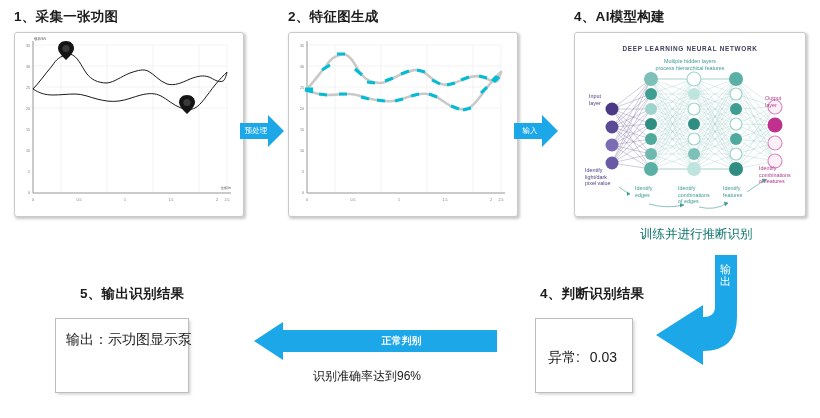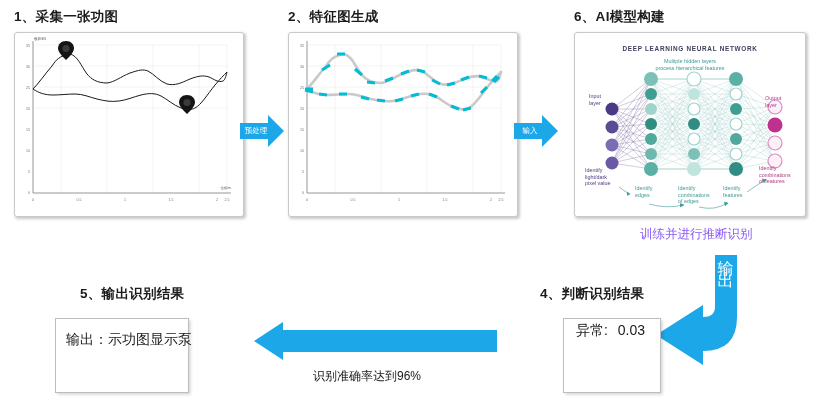--- a/index.html
+++ b/index.html
@@ -29,29 +29,29 @@
       font-size:7.5px;color:#ffffff;line-height:12px;white-space:nowrap;}
 
   .arrow-left{position:absolute;}
   .arrow-left .body{position:absolute;left:28px;top:8px;width:215px;height:22px;background:#1BA7E8;}
   .arrow-left .head{position:absolute;left:0;top:0;width:0;height:0;
       border-top:19px solid transparent;border-bottom:19px solid transparent;border-right:29px solid #1BA7E8;}
   .arrow-left .lbl{position:absolute;left:60px;top:12px;width:175px;text-align:center;
       font-size:10px;color:#ffffff;white-space:nowrap;font-weight:600;}
 
   .elbow{position:absolute;}
-  .elbow .lbl{position:absolute;left:0;top:16px;width:22px;text-align:center;font-size:16px;
+  .elbow .lbl{position:absolute;left:0;top:16px;width:22px;text-align:center;font-size:11px;
       color:#ffffff;line-height:12px;letter-spacing:1px;}
 
   
   .resbox{background:#fff;border:1px solid #bdbdbd;box-sizing:border-box;
           box-shadow:1.5px 1.5px 3px rgba(0,0,0,.18);}
   .resline{font-size:14px;color:#1a1a1a;white-space:nowrap;}
 
-  .caption{font-size:12.5px;color:#8b5cf6;white-space:nowrap;}
+  .caption{font-size:12.5px;color:#0f766e;white-space:nowrap;}
   .subcap{font-size:12px;color:#1a1a1a;white-space:nowrap;}
 
   
   .nnwrap{position:relative;width:100%;height:100%;background:#fff;}
   .nn-title{position:absolute;width:100%;text-align:center;top:8px;
             font-size:6.4px;letter-spacing:.7px;color:#3d3d5c;font-weight:600;}
   .nn-sub{position:absolute;width:100%;text-align:center;top:21px;font-size:5.4px;
           color:#3d9b95;line-height:7px;}
   .nn-lab{position:absolute;font-size:5.4px;color:#4a4a6a;line-height:6.6px;}
   .nn-lab.teal{color:#3d9b95;}
@@ -211,21 +211,21 @@
     </svg>
   </div>
 </div>
 
 <div class="arrow-right" style="left:514px;top:115px;width:46px;height:32px;">
   <div class="body"></div>
   <div class="head"></div>
   <div class="lbl">输入</div>
 </div>
 
-<div class="abs step-title" style="left:574px;top:8px;">6、AI模型构建</div>
+<div class="abs step-title" style="left:574px;top:8px;">4、AI模型构建</div>
 
 <div class="abs panel" style="left:574px;top:32px;width:232px;height:185px;padding:4px;">
   <div class="nnwrap">
     <div class="nn-title">DEEP LEARNING NEURAL NETWORK</div>
     <div class="nn-sub">
       <span>Multiple hidden layers</span><br>
       <span>process hierarchical features</span>
     </div>
 
     <svg viewBox="0 0 224 177" width="224" height="177" style="position:absolute;left:0;top:0;">
@@ -475,30 +475,31 @@
   <svg viewBox="0 0 120 110" width="120" height="110">
     <path d="M95,0 L117,0 L117,62 Q117,96 83,96 L83,110 L36,80 L83,50 L83,62 Q95,62 95,52 Z" fill="#1BA7E8" transform="translate(-22,0)"></path>
   </svg>
   <div class="lbl" style="left:73px;top:8px;width:22px;">
     <span>输出</span>
   </div>
 </div>
 
 <div class="abs step-title" style="left:540px;top:285px;">4、判断识别结果</div>
 
-<div class="abs resbox" style="left:535px;top:318px;width:98px;height:75px;padding:3px 0 0 12px;margin-left:28px;">
+<div class="abs resbox" style="left:535px;top:318px;width:98px;height:75px;padding:30px 0 0 12px;">
   <div class="resline" style="margin-bottom:10px;">
     <span>异常:</span>
     <span style="margin-left:6px;">0.03</span>
   </div>
 </div>
 
 <div class="arrow-left" style="left:254px;top:322px;width:250px;height:38px;">
   <div class="body"></div>
   <div class="head"></div>
+  <div class="lbl">正常判别</div>
 </div>
 
 <div class="abs subcap" style="left:313px;top:368px;">识别准确率达到96%</div>
 
 <div class="abs step-title" style="left:80px;top:285px;">5、输出识别结果</div>
 
 <div class="abs resbox" style="left:55px;top:318px;width:134px;height:75px;padding:12px 0 0 10px;">
   <div class="resline" style="margin-bottom:10px;">输出：示功图显示泵</div>
 </div>
 

